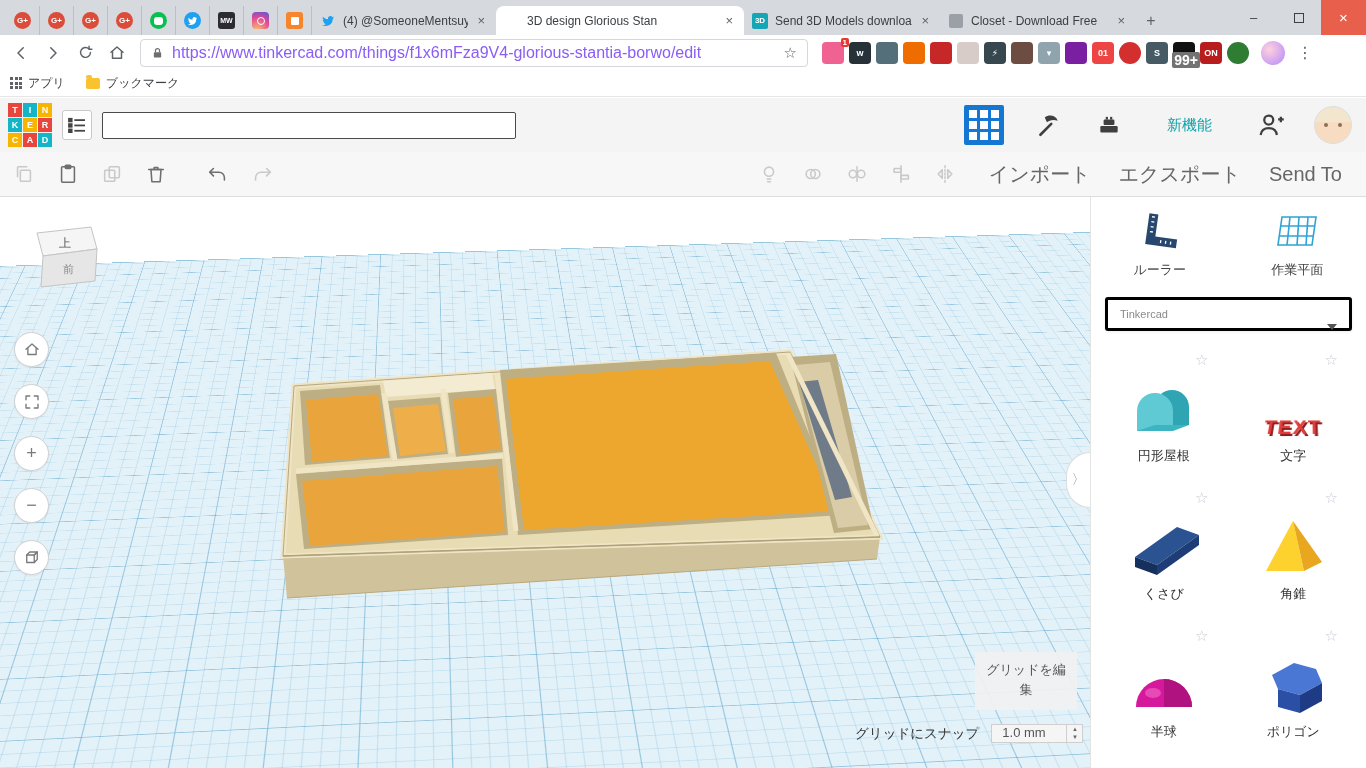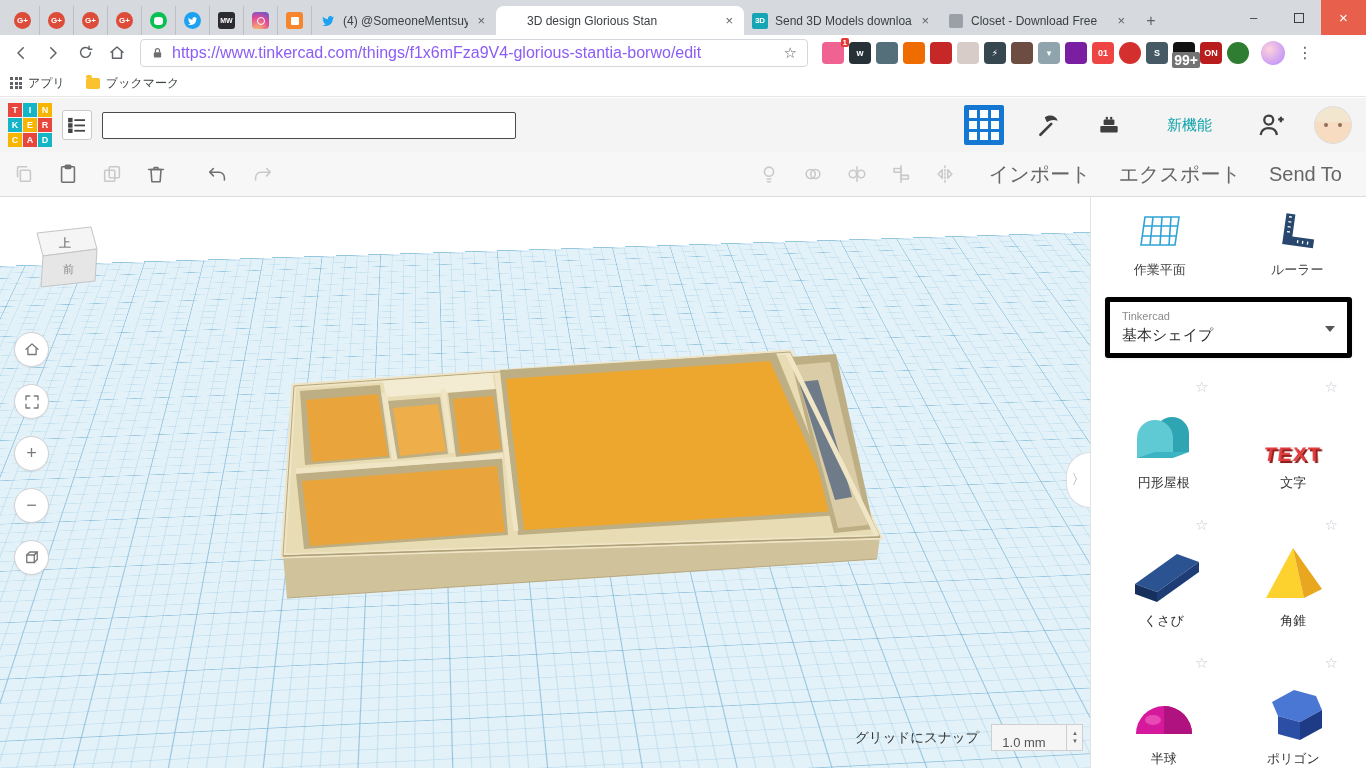--- a/index.html
+++ b/index.html
@@ -98,30 +98,30 @@
       repeating-linear-gradient(0deg,rgba(130,190,218,.30) 0 1px,transparent 1px 16px),
       repeating-linear-gradient(90deg,rgba(130,190,218,.30) 0 1px,transparent 1px 16px);
     border:2px solid #96c7dd}
   .modelsvg,.cubesvg{position:absolute;left:0;top:0}
   .navcol{position:absolute;left:14px;top:135px;display:flex;flex-direction:column;gap:17px}
   .cbtn{width:35px;height:35px;border-radius:50%;background:#fff;border:1px solid #cfcfcf;display:flex;align-items:center;justify-content:center;color:#7a7a7a;font-size:18px;box-shadow:0 1px 2px rgba(0,0,0,.06)}
   .cbtn svg{stroke:#7a7a7a;fill:none;stroke-width:1.8;stroke-linecap:round;stroke-linejoin:round}
   .editgrid{position:absolute;left:975px;top:455px;width:102px;height:58px;background:rgba(241,241,241,.92);color:#555;font-size:13px;padding:8px 10px;line-height:20px;text-align:center}
   .snaprow{position:absolute;left:855px;top:527px;display:flex;align-items:center;gap:12px}
   .snaplabel{font-size:13.5px;color:#333}
-  .snapbox{width:92px;height:27px;background:#f5f5f5;border:1px solid #cfcfcf;display:flex;align-items:flex-end}
+  .snapbox{width:92px;height:19px;background:#f5f5f5;border:1px solid #cfcfcf;display:flex;align-items:flex-start}
   .snapval{flex:1;font-size:13px;color:#555;padding-left:10px}
   .spin{width:16px;height:100%;border-left:1px solid #cfcfcf;display:flex;flex-direction:column;align-items:center;justify-content:center;font-size:6px;color:#666;line-height:1.2}
   .chev{position:absolute;left:1066px;top:255px;width:24px;height:56px;background:#fff;border:1px solid #ddd;border-right:none;border-radius:28px 0 0 28px;display:flex;align-items:center;justify-content:center;color:#999;font-size:14px}
 
   
   .panel{position:absolute;top:197px;left:1090px;right:0;bottom:0;background:#fff;border-left:1px solid #e3e3e3}
   .ptop{display:flex;padding-top:16px}
   .ptool{flex:1;display:flex;flex-direction:column;align-items:center;gap:10px;font-size:13px;color:#444}
-  .libsel{margin:18px 14px 0;border:5px solid #000000;border-radius:3px;box-shadow:0 1px 3px rgba(0,0,0,.08);padding:8px 12px;position:relative}
+  .libsel{margin:18px 14px 0;border:3px solid #000000;border-radius:3px;box-shadow:0 1px 3px rgba(0,0,0,.08);padding:8px 12px;position:relative}
   .libbrand{font-size:11px;color:#8a8a8a}
   .libcat{font-size:15px;color:#2e2e2e;margin-top:4px}
   .caret{position:absolute;right:12px;top:24px;width:0;height:0;border-left:5px solid transparent;border-right:5px solid transparent;border-top:6px solid #555}
   .shapes{display:grid;grid-template-columns:1fr 1fr;row-gap:26px;padding:22px 8px 0}
   .cell{position:relative;height:112px;display:flex;flex-direction:column;align-items:center;justify-content:flex-end;gap:8px}
   .cell .star{position:absolute;top:-2px;right:20px;color:#c8cdd4;font-size:15px}
   .cell .lbl{font-size:13px;color:#333}
   .prevtext{color:#e23c3c;font-weight:800;font-size:21px;transform:perspective(60px) rotateX(16deg) skewX(-4deg);text-shadow:2px 2px 0 #8f1f1f;letter-spacing:1px}
 </style>
 </head>
@@ -516,69 +516,69 @@
     <div class="cbtn">−</div>
     <div class="cbtn">
         <svg width="18" height="18" viewBox="0 0 24 24">
           <rect x="5" y="8" width="10" height="10"></rect>
           <path d="M5 8l4-4h10l-4 4"></path>
           <path d="M15 8l4-4v10l-4 4"></path>
         </svg>
       </div>
   </div>
 
+  <div class="editgrid">グリッドを編集</div>
   <div class="snaprow">
     <span class="snaplabel">グリッドにスナップ</span>
     <div class="snapbox">
       <span class="snapval">1.0 mm</span>
       <span class="spin">
           <span>▲</span>
           <span>▼</span>
         </span>
     </div>
   </div>
 
   <div class="chev">〉</div>
 </div>
 
 <div class="panel">
   <div class="ptop">
-    <div class="ptool">
-      <svg width="46" height="38" viewBox="0 0 46 38">
-        <g stroke="#2ea3d6" stroke-width="1.6" fill="none">
-          <polygon points="8,4 42,4 38,32 4,32"></polygon>
-          <line x1="16" y1="4" x2="13" y2="32"></line>
-            <line x1="25" y1="4" x2="23" y2="32"></line>
-            <line x1="34" y1="4" x2="32" y2="32"></line>
-          <line x1="7" y1="13" x2="41" y2="13"></line>
-            <line x1="6" y1="23" x2="40" y2="23"></line>
-        </g>
-      </svg>
-      <span>作業平面</span>
-    </div>
     <div class="ptool">
       <svg width="46" height="38" viewBox="0 0 46 38">
         <path d="M10 2h9v22h22v9H10Z" fill="#27476e" transform="rotate(8 23 19)"></path>
         <g stroke="#fff" stroke-width="1.3" transform="rotate(8 23 19)">
           <line x1="13" y1="5" x2="16" y2="5"></line>
             <line x1="13" y1="10" x2="16" y2="10"></line>
             <line x1="13" y1="15" x2="16" y2="15"></line>
             <line x1="13" y1="20" x2="16" y2="20"></line>
           <line x1="25" y1="27" x2="25" y2="30"></line>
             <line x1="30" y1="27" x2="30" y2="30"></line>
             <line x1="35" y1="27" x2="35" y2="30"></line>
         </g>
       </svg>
       <span>ルーラー</span>
     </div>
+    <div class="ptool">
+      <svg width="46" height="38" viewBox="0 0 46 38">
+        <g stroke="#2ea3d6" stroke-width="1.6" fill="none">
+          <polygon points="8,4 42,4 38,32 4,32"></polygon>
+          <line x1="16" y1="4" x2="13" y2="32"></line>
+            <line x1="25" y1="4" x2="23" y2="32"></line>
+            <line x1="34" y1="4" x2="32" y2="32"></line>
+          <line x1="7" y1="13" x2="41" y2="13"></line>
+            <line x1="6" y1="23" x2="40" y2="23"></line>
+        </g>
+      </svg>
+      <span>作業平面</span>
+    </div>
   </div>
 
   <div class="libsel">
     <div class="libbrand">Tinkercad</div>
-    <div class="libcat">基本シェイプ</div>
     <div class="caret"></div>
   </div>
 
   <div class="shapes">
     <div class="cell">
       <span class="star">☆</span>
       <svg width="90" height="62" viewBox="0 0 90 62">
         <path d="M36 48 L36 30 A17 17 0 0 1 70 30 L70 48 Z" fill="#2fa5b4"></path>
         <path d="M18 54 L18 34 A18 18 0 0 1 54 34 L54 54 Z" fill="#5fc9d4"></path>
         <path d="M18 54 L54 54 L70 48 L36 48 Z" fill="#3db4c2"></path>

